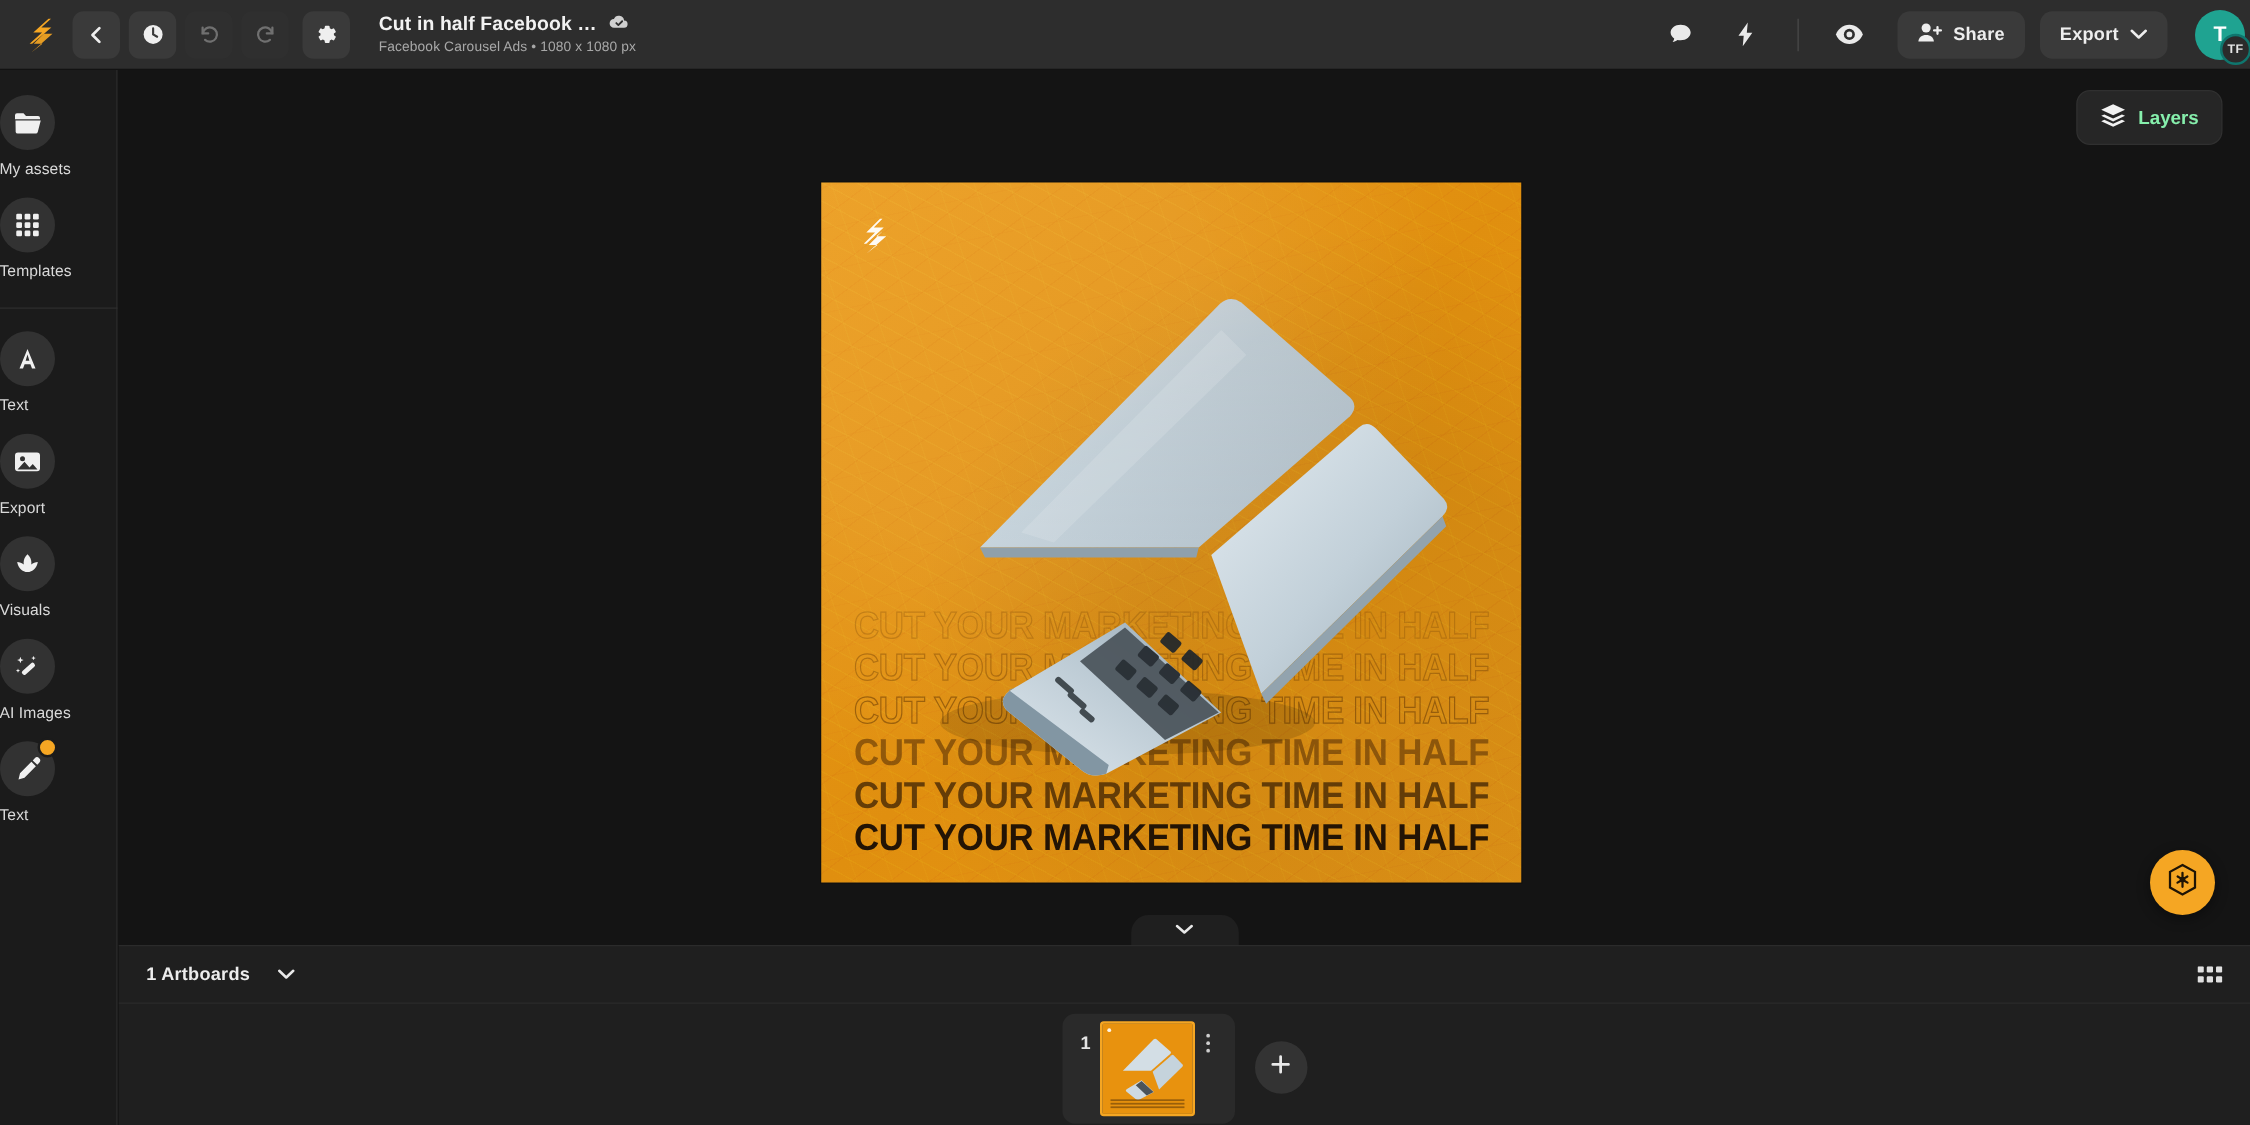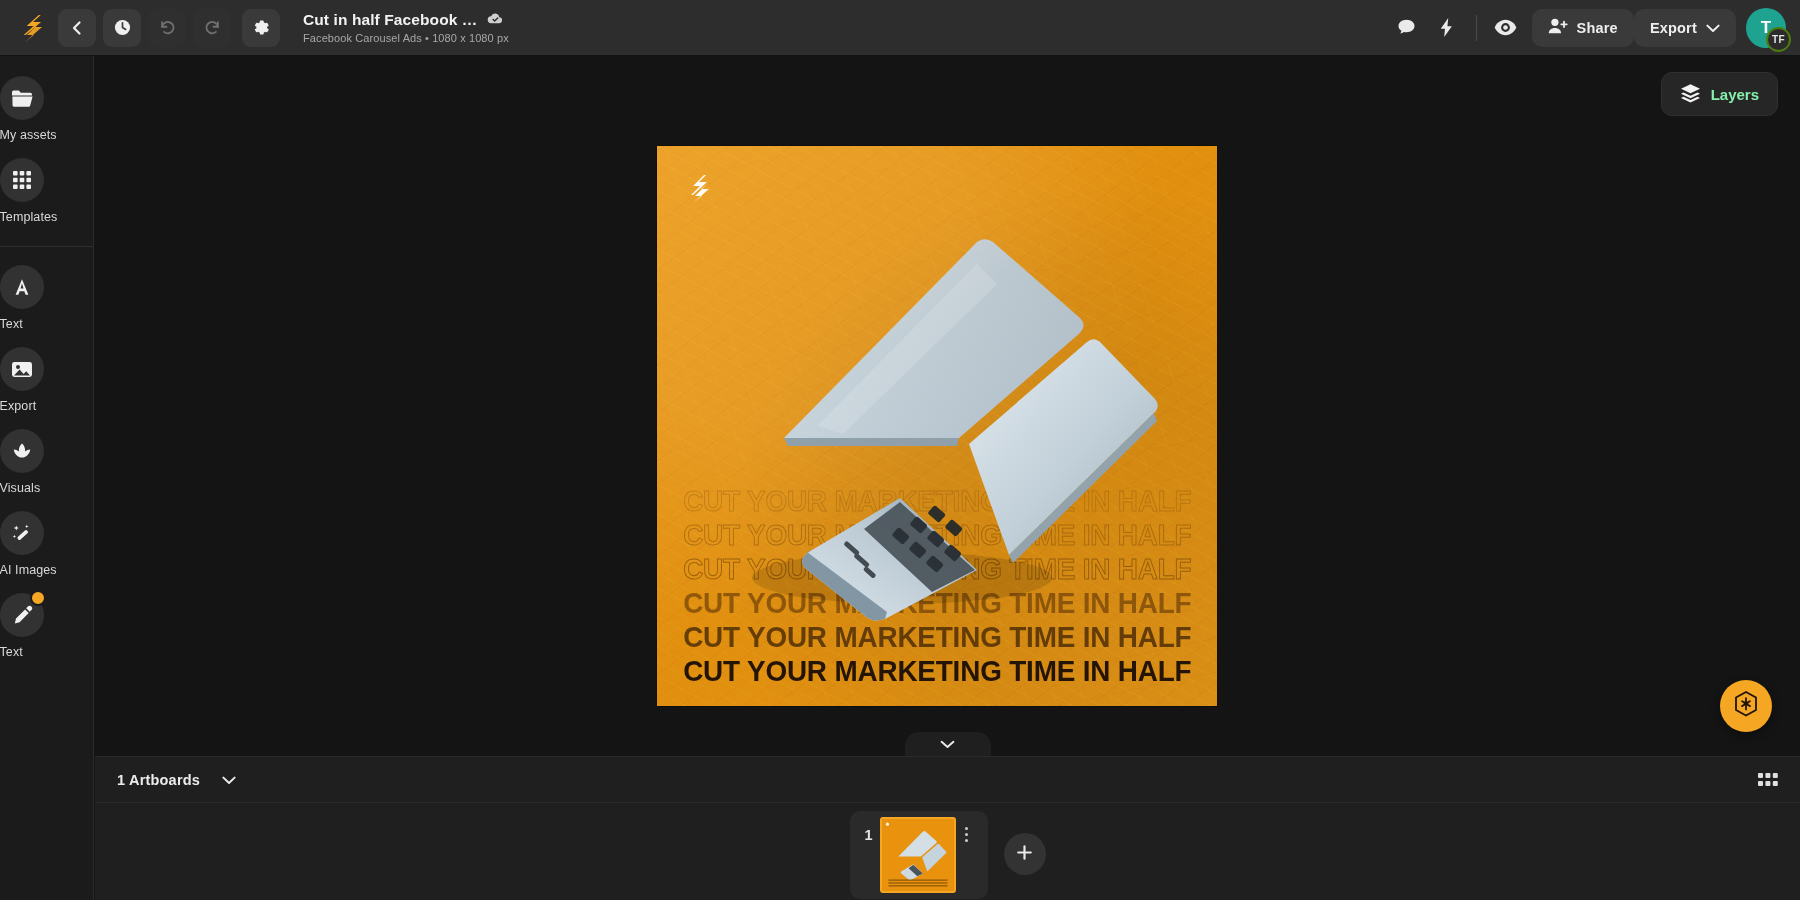--- a/index.html
+++ b/index.html
@@ -34,21 +34,21 @@
 
   .doc-meta { margin-left: 16px; display: flex; flex-direction: column; justify-content: center; }
   .doc-title-row { display: flex; align-items: center; gap: 9px; }
   .doc-title {
     font-size: 15.5px; font-weight: bold; color: #f2f2f2; letter-spacing: .1px;
     max-width: 220px; white-space: nowrap; overflow: hidden;
   }
   .doc-sub { font-size: 11px; color: #a8a8a8; margin-top: 3px; letter-spacing: .1px; }
 
   .tb-right {
-    margin-left: auto; display: flex; align-items: center; gap: 0; padding-right: 14px;
+    margin-left: auto; display: flex; align-items: center; gap: 12px; padding-right: 4px;
   }
   .tb-icon-btn {
     width: 40px; height: 40px; border-radius: 8px;
     display: flex; align-items: center; justify-content: center; cursor: pointer;
   }
   .tb-divider { width: 1px; height: 26px; background: #4a4a4a; margin: 0 9px; }
   .pill {
     height: 38px; border-radius: 10px; background: #3a3a3a;
     display: flex; align-items: center; gap: 9px;
     padding: 0 16px; cursor: pointer; color: #eeeeee;
@@ -56,21 +56,21 @@
   }
   .avatar-wrap { position: relative; width: 40px; height: 40px; margin-left: 10px; cursor: pointer; }
   .avatar {
     width: 40px; height: 40px; border-radius: 50%; background: #1fa391;
     display: flex; align-items: center; justify-content: center;
     color: #ffffff; font-size: 17px; font-weight: bold;
   }
   .avatar-badge {
     position: absolute; right: -5px; bottom: -4px;
     width: 25px; height: 25px; border-radius: 50%;
-    background: #2b2b2b; border: 2px solid #4d7c0f;
+    background: #2b2b2b; border: 2px solid #0f766e;
     display: flex; align-items: center; justify-content: center;
     color: #e6e6e6; font-size: 10px; font-weight: bold; letter-spacing: .3px;
   }
 
   
   .rail {
     position: absolute; top: 56px; left: 0; width: 94px; height: 844px;
     background: #1b1b1b; border-right: 1px solid #2b2b2b;
     display: flex; flex-direction: column; align-items: center;
     padding-top: 20px;

